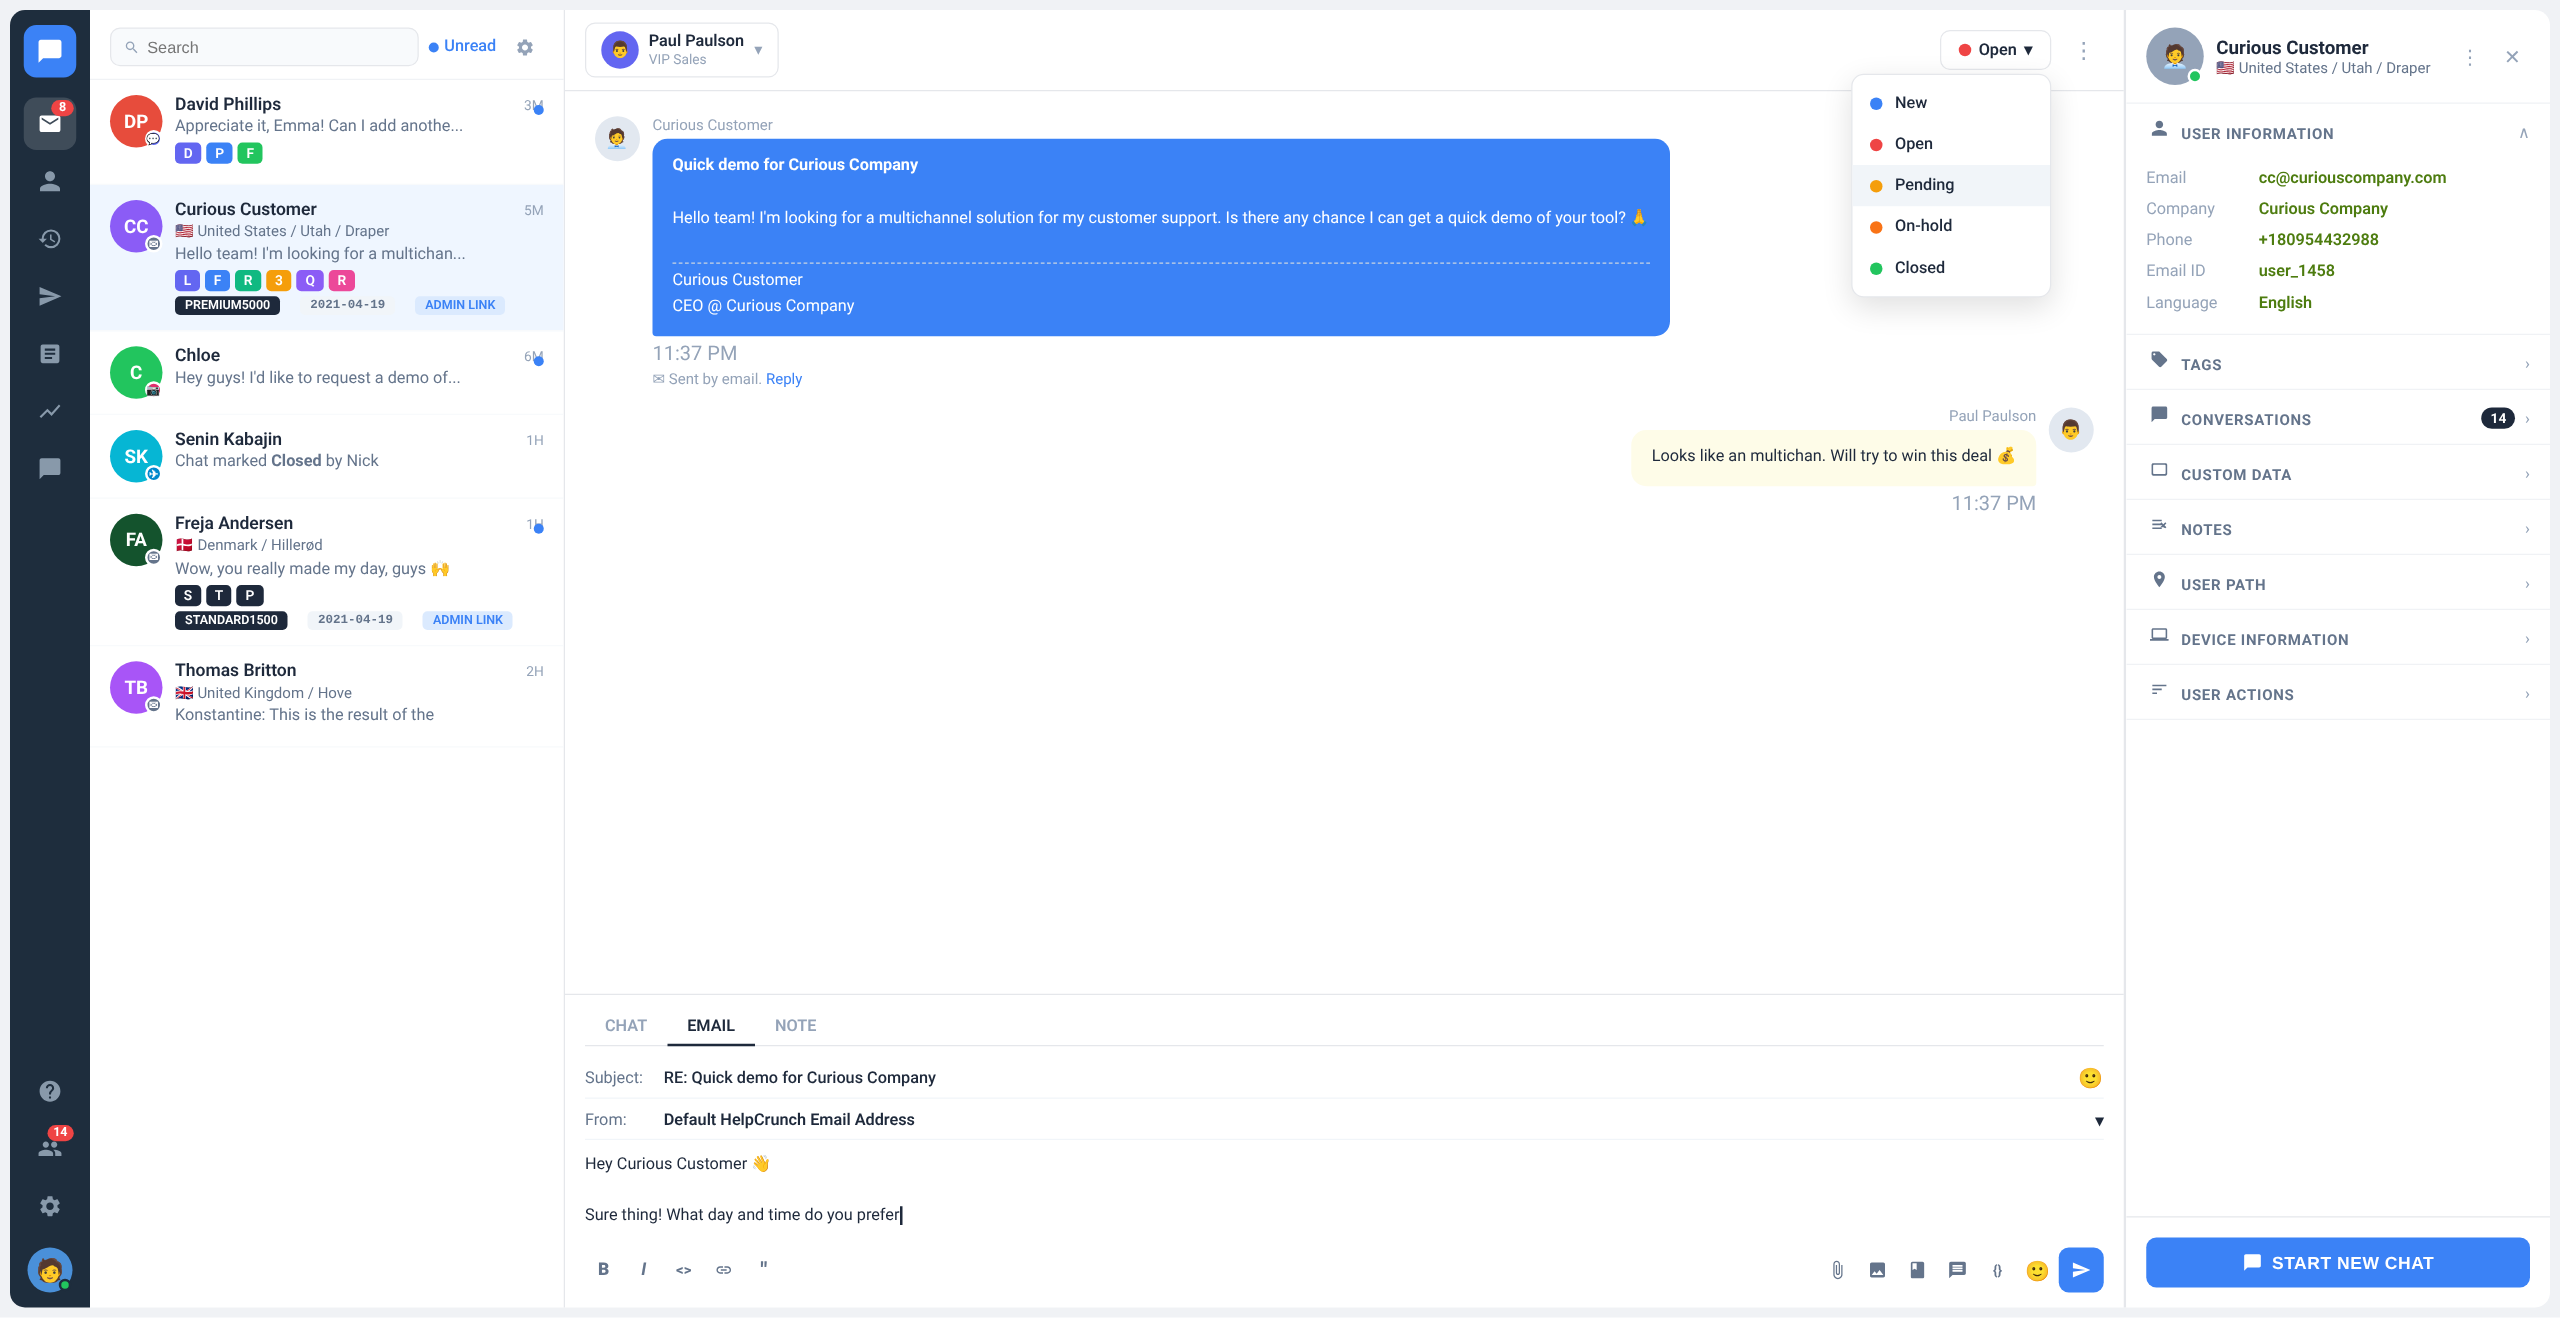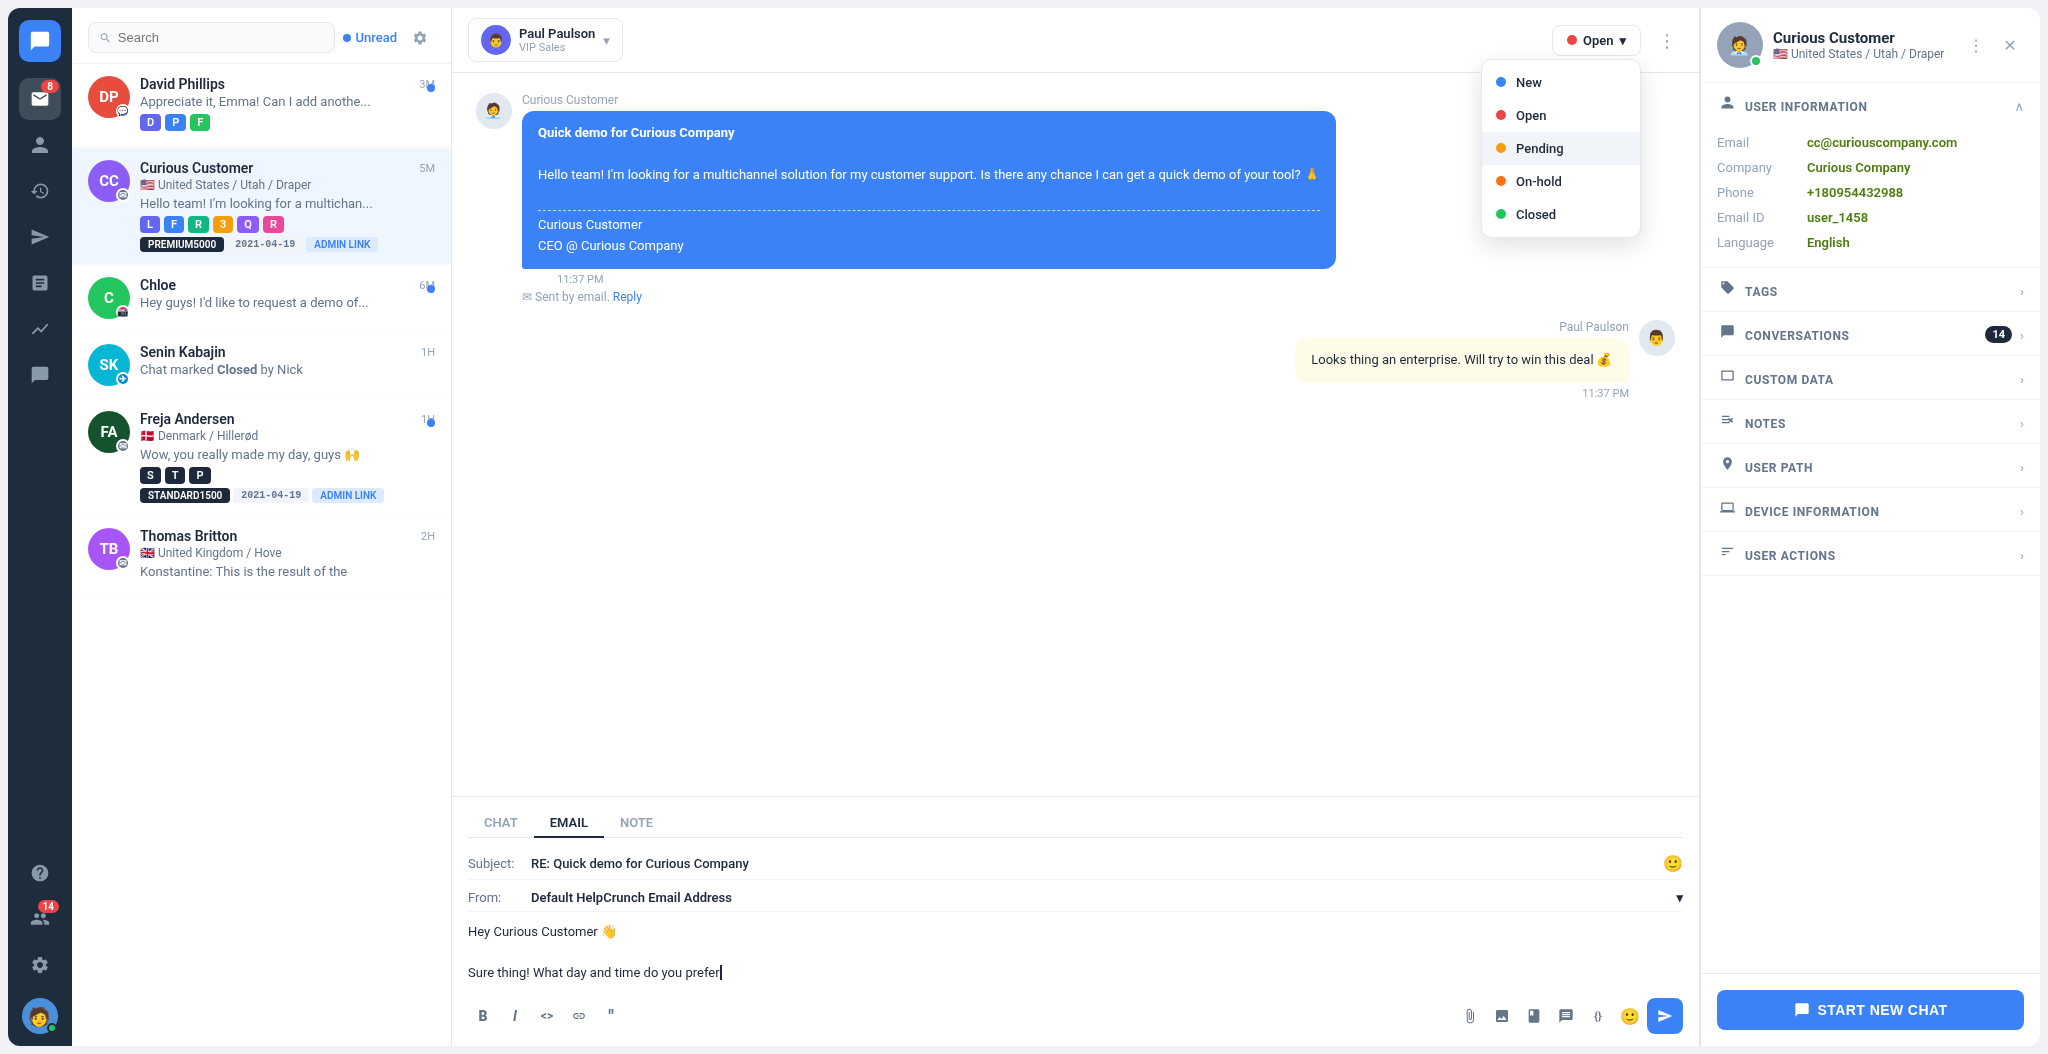--- a/index.html
+++ b/index.html
@@ -170,21 +170,21 @@
     .conv-sub { font-size: 12px; color: #64748b; margin-bottom: 4px; }
     .conv-preview { font-size: 13px; color: #64748b; white-space: nowrap; overflow: hidden; text-overflow: ellipsis; margin-bottom: 5px; }
     .conv-tags { display: flex; gap: 4px; flex-wrap: wrap; margin-bottom: 4px; }
     .conv-tag {
       padding: 2px 7px;
       border-radius: 4px;
       font-size: 11px;
       font-weight: 600;
       color: white;
     }
-    .conv-badges { display: flex; gap: 3px; flex-wrap: wrap; }
+    .conv-badges { display: flex; gap: 16px; flex-wrap: wrap; }
     .conv-badge {
       padding: 2px 8px;
       border-radius: 4px;
       font-size: 10px;
       font-weight: 600;
     }
     .badge-dark { background: #1e293b; color: white; }
     .badge-date { background: #f1f5f9; color: #64748b; font-family: Liberation Mono, monospace; }
     .badge-admin { background: #dbeafe; color: #3b82f6; }
     .unread-indicator {
@@ -281,21 +281,21 @@
     .msg-bubble.customer {
       background: #3b82f6;
       color: white;
       border-bottom-left-radius: 3px;
     }
     .msg-bubble.agent {
       background: #fefce8;
       color: #1e293b;
       border-bottom-right-radius: 3px;
     }
-    .msg-time { font-size: 11px; color: #94a3b8; text-align: right; margin-top: 4px; margin-left: 35px; }
+    .msg-time { font-size: 16px; color: #94a3b8; text-align: right; margin-top: 4px; }
     .msg-time.left { text-align: left; }
     .msg-email-note { font-size: 12px; color: #94a3b8; margin-top: 4px; }
     .msg-email-note a { color: #3b82f6; text-decoration: none; }
 
     
     .compose-area {
       border-top: 1px solid #e5e7eb;
       padding: 12px 16px;
     }
     .compose-tabs {
@@ -780,21 +780,21 @@
         <div class="msg-time left">11:37 PM</div>
         <div class="msg-email-note">✉ Sent by email. <a href="#">Reply</a></div>
       </div>
     </div>
 
     <div class="msg-group right">
       <div class="msg-avatar" style="background:#e2e8f0;">👨</div>
       <div class="msg-content">
         <div class="msg-sender" style="text-align:right;">Paul Paulson</div>
         <div class="msg-bubble agent">
-          Looks thing an enterprise. Will try to win this deal 💰
+          Looks like an multichan. Will try to win this deal 💰
         </div>
         <div class="msg-time">11:37 PM</div>
       </div>
     </div>
   </div>
 
   <div class="compose-area">
     <div class="compose-tabs">
       <div class="compose-tab">CHAT</div>
       <div class="compose-tab active">EMAIL</div>

